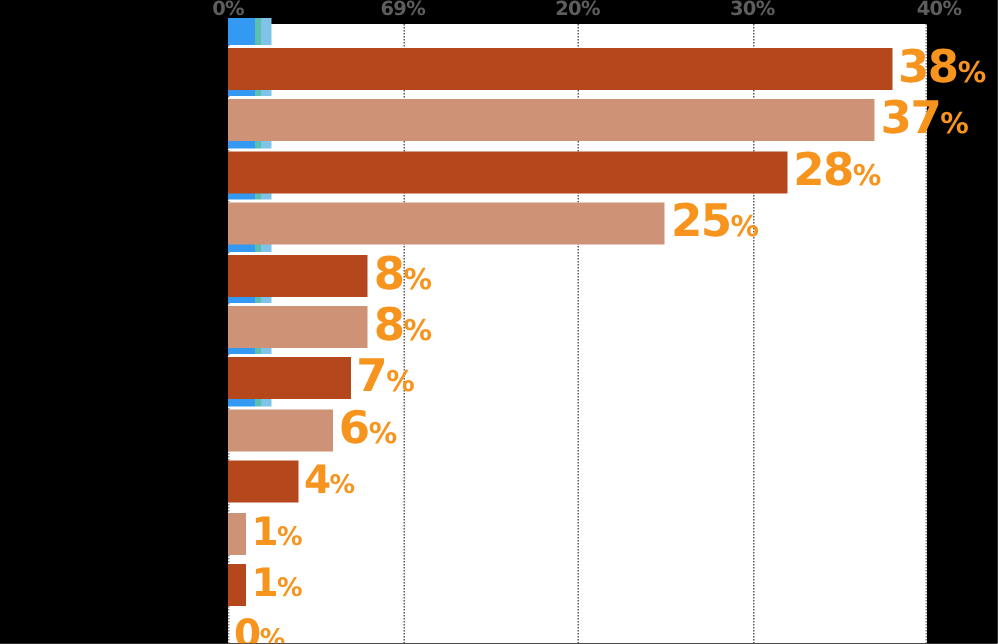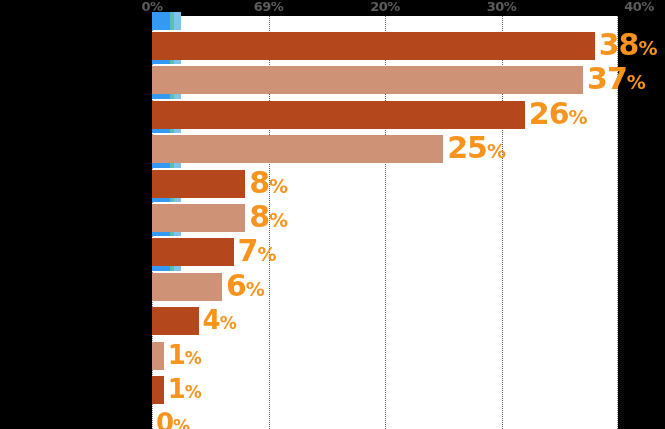--- a/index.html
+++ b/index.html
@@ -112,21 +112,21 @@
 </head>
 <body>
 
 <div id="chart-root">
 
   <div id="axis-labels">
       <div class="axis-tick-label" style="left: 152px; color: rgb(93, 93, 93);">0%</div>
       <div class="axis-tick-label" style="left: 268.5px; color: rgb(93, 93, 93);">69%</div>
       <div class="axis-tick-label" style="left: 385px; color: rgb(93, 93, 93);">20%</div>
       <div class="axis-tick-label" style="left: 501.5px; color: rgb(93, 93, 93); text-align: center;">30%</div>
-      <div class="axis-tick-label" style="left: 639px; color: rgb(93, 93, 93);">40%</div>
+      <div class="axis-tick-label" style="left: 626px; color: rgb(93, 93, 93);">40%</div>
     </div>
 
   <div id="plot-area">
     <div id="gridlines">
         <div class="gridline edge" style="left: 0px;"></div>
         <div class="gridline" style="left: 116.5px;"></div>
         <div class="gridline" style="left: 233px;"></div>
         <div class="gridline" style="left: 349.5px;"></div>
         <div class="gridline edge" style="left: 465px;"></div>
       </div>
@@ -176,21 +176,21 @@
         <div class="bar-row" style="top: 16px; height: 28px; width: 466px;">
           <div class="bar-main" style="width: 442.7px; background: rgb(180, 72, 28);"></div>
           <div class="value-label" style="left: 446.7px; color: rgb(247, 148, 30);"><span class="num">38</span><span class="pct">%</span></div>
         </div>
         <div class="bar-row" style="top: 50.4px; height: 28px; width: 466px;">
           <div class="bar-main" style="width: 431.05px; background: rgb(206, 147, 119);"></div>
           <div class="value-label" style="left: 435.05px; color: rgb(247, 148, 30);"><span class="num">37</span><span class="pct">%</span></div>
         </div>
         <div class="bar-row" style="top: 84.8px; height: 28px; width: 466px;">
           <div class="bar-main" style="width: 372.8px; background: rgb(180, 72, 28);"></div>
-          <div class="value-label" style="left: 376.8px; color: rgb(247, 148, 30);"><span class="num">26</span><span class="pct">%</span></div>
+          <div class="value-label" style="left: 376.8px; color: rgb(247, 148, 30);"><span class="num">28</span><span class="pct">%</span></div>
         </div>
         <div class="bar-row" style="top: 119.2px; height: 28px; width: 466px; padding-left: 20px;">
           <div class="bar-main" style="width: 291.25px; background: rgb(206, 147, 119);"></div>
           <div class="value-label" style="left: 295.25px; color: rgb(247, 148, 30);"><span class="num">25</span><span class="pct">%</span></div>
         </div>
         <div class="bar-row" style="top: 153.6px; height: 28px; width: 466px;">
           <div class="bar-main" style="width: 93.2px; background: rgb(180, 72, 28);"></div>
           <div class="value-label" style="left: 97.2px; color: rgb(247, 148, 30);"><span class="num">8</span><span class="pct">%</span></div>
         </div>
         <div class="bar-row" style="top: 188px; height: 28px; width: 466px;">

